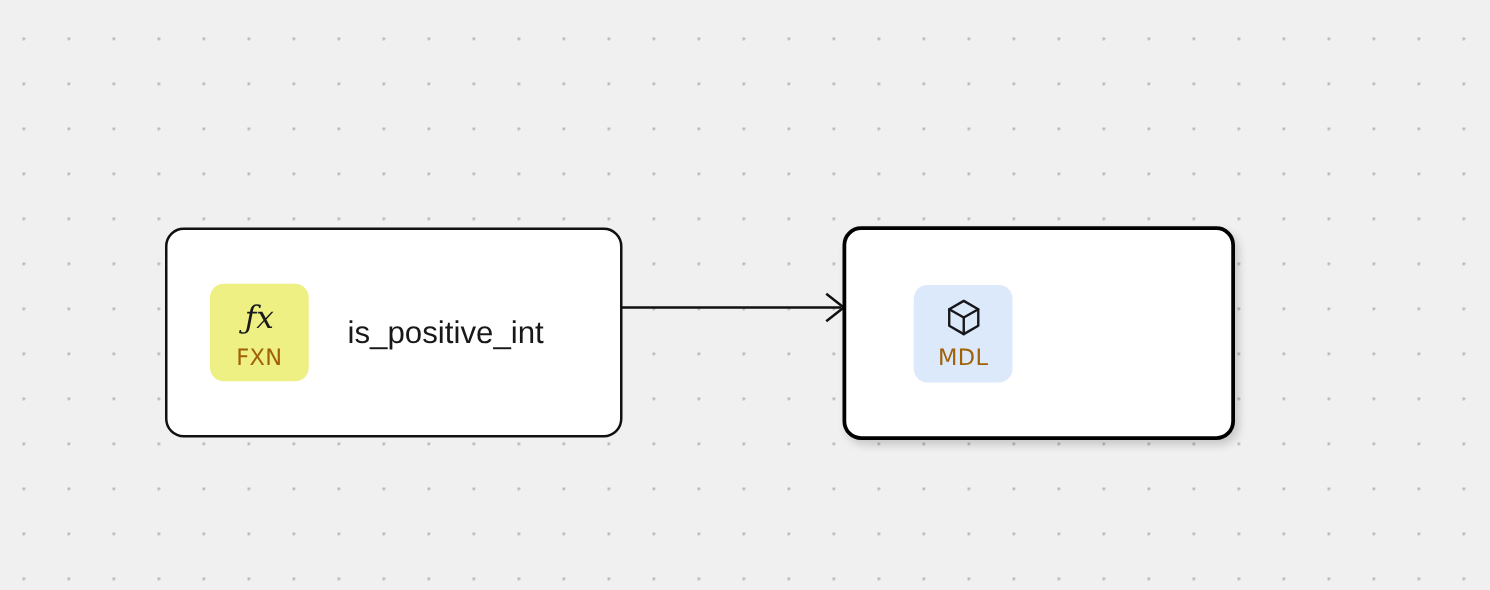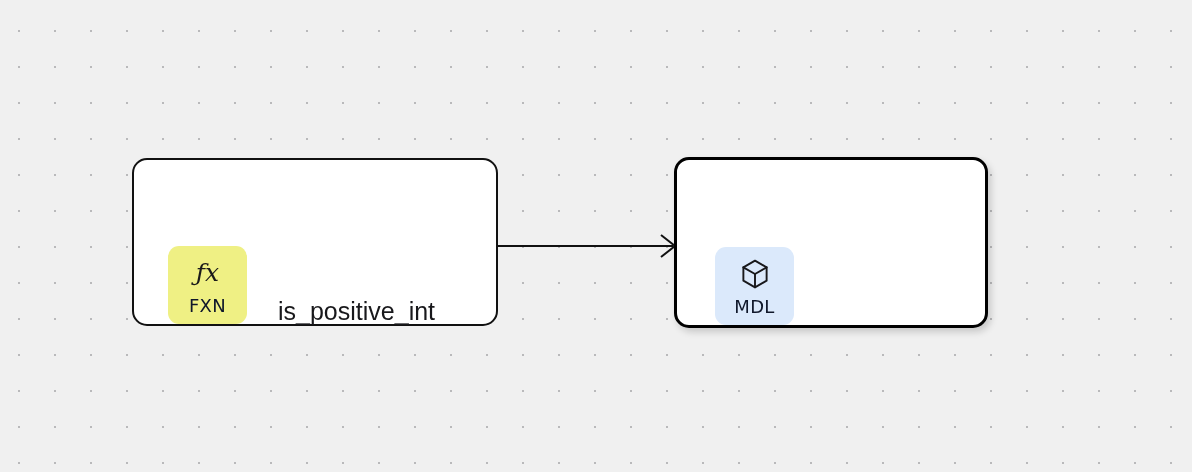--- a/index.html
+++ b/index.html
@@ -34,43 +34,44 @@
     top: 0;
     width: 1192px;
     height: 472px;
     pointer-events: none;
   }
 
   
   .node {
     position: absolute;
     display: flex;
-    align-items: flex-end;
+    align-items: center;
     background: #ffffff;
     box-sizing: border-box;
+    margin-top: 24px;
   }
 
   .node-fxn {
     left: 132px;
     top: 158px;
     width: 366px;
     height: 168px;
     border: 2px solid #111111;
     border-radius: 15px;
     padding-left: 34px;
   }
 
   .node-mdl {
     left: 674px;
     top: 157px;
     width: 314px;
     height: 171px;
     border: 3px solid #000000;
     border-radius: 15px;
-    padding-left: 38px;
+    padding-left: 54px;
     box-shadow: 3px 4px 7px rgba(0,0,0,0.17);
   }
 
   
   .badge {
     width: 79px;
     height: 78px;
     border-radius: 11px;
     display: flex;
     flex-direction: column;
@@ -91,21 +92,21 @@
   .badge-glyph-fx {
     font-family: "DejaVu Serif", serif;
     font-size: 25px;
     font-style: italic;
     line-height: 1;
     letter-spacing: 0px;
   }
   .badge-caption {
     font-family: "DejaVu Sans", sans-serif;
     font-size: 18px;
-    color: #0f172a;
+    color: #a16207;
     line-height: 1;
     margin-top: 7px;
     letter-spacing: 0.3px;
   }
 
   
   .node-label {
     font-family: "Liberation Sans", sans-serif;
     font-size: 25px;
     color: #18181b;

